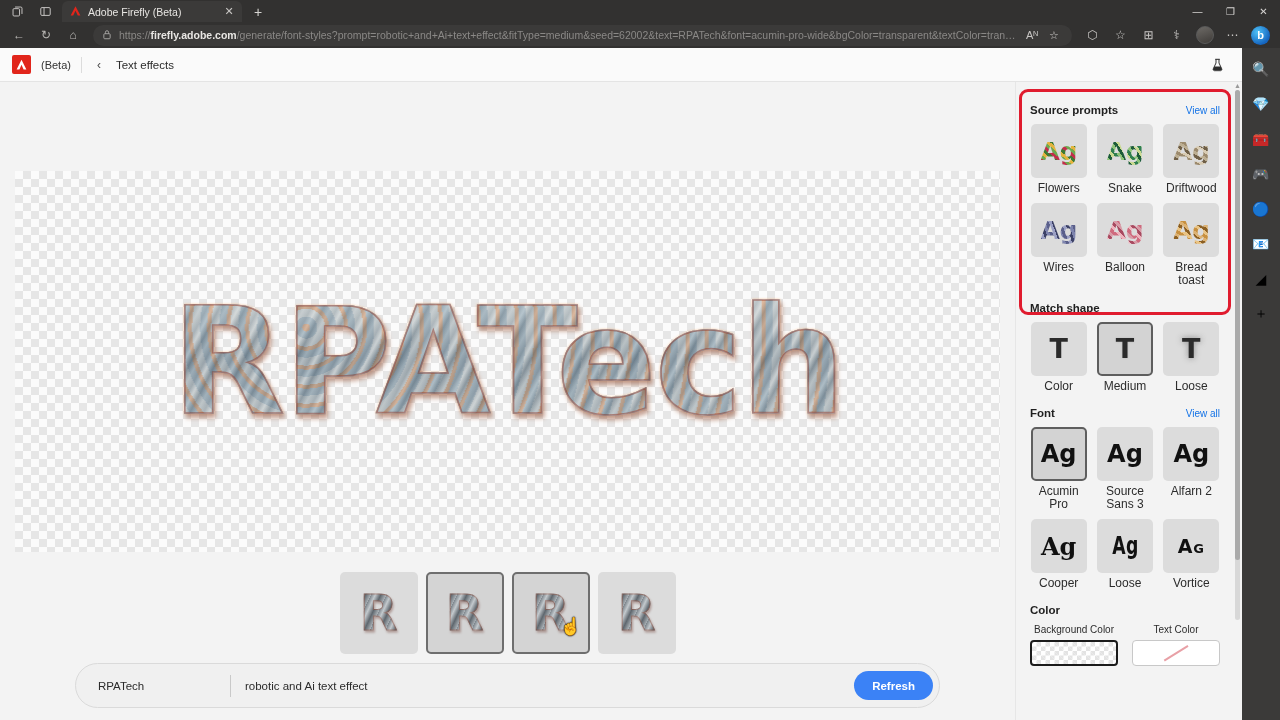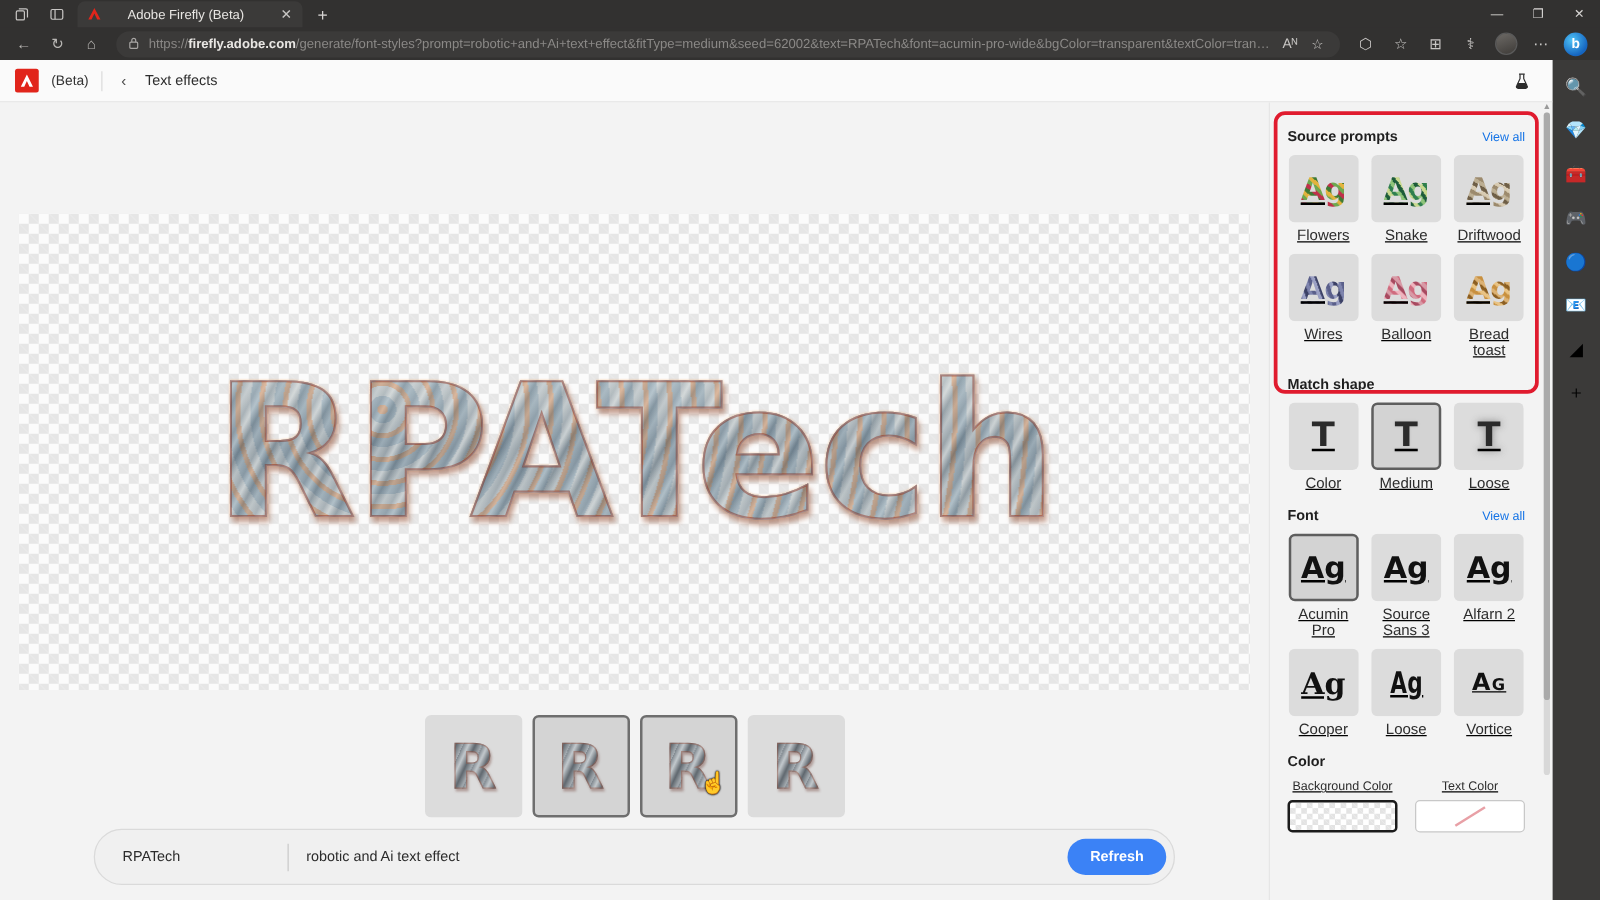--- a/index.html
+++ b/index.html
@@ -20,21 +20,21 @@
   .tabstrip-icons { display: flex; align-items: center; height: 22px; padding-left: 4px; gap: 2px;}
   .chrome-ic {
     width: 26px; height: 20px; display: flex; align-items: center; justify-content: center;
     color: #c8c6c4; font-size: 11px; border-radius: 3px;
   }
   .chrome-ic svg { display:block; }
 
   .tab {
     height: 21px; min-width: 180px; max-width: 230px;
     background: #3b3a39; border-radius: 6px 6px 0 0;
-    display: flex; align-items: center; padding: 0 6px; gap: 20px;
+    display: flex; align-items: center; padding: 0 6px; gap: 6px;
     margin-left: 4px;
   }
   .tab-favicon { width: 14px; height: 14px; flex: 0 0 14px; display:flex;align-items:center;justify-content:center; }
   .tab-title {
     color: #e8e6e3; font-size: 10.5px; white-space: nowrap;
     overflow: hidden; text-overflow: ellipsis; flex: 1;
   }
   .tab-close { color: #c8c6c4; font-size: 11px; width: 14px; text-align: center; }
   .newtab { color: #d6d4d2; font-size: 14px; margin-left: 7px; width: 18px; text-align:center; line-height:20px;}
 
@@ -201,21 +201,21 @@
     position: absolute; left: 3px; top: 7px; width: 212px; height: 226px;
     border: 3px solid #e01b2e; border-radius: 9px; pointer-events: none; z-index: 5;
   }
 
   .sec { padding: 0 14px; margin-bottom: 3px; }
   .sec-head { display: flex; align-items: baseline; justify-content: space-between; margin-bottom: 8px; }
   .sec-title { font-size: 11.5px; font-weight: 700; color: #1f1f1f; }
   .view-all { font-size: 10px; color: #1473e6; cursor: pointer; }
 
   .grid3 { display: grid; grid-template-columns: repeat(3, 1fr); gap: 8px 9px; }
-  .cell { display: flex; flex-direction: column; align-items: center; gap: 4px; text-decoration: underline; }
+  .cell { display: flex; flex-direction: column; align-items: center; gap: 4px; }
   .swatch {
     width: 56px; height: 54px; border-radius: 5px; background: #dcdcdc;
     display: flex; align-items: center; justify-content: center;
     border: 2px solid transparent;
   }
   .swatch.sel { border-color: #5e5e5e; background: #d3d3d3; }
   .cell-label { font-size: 12px; color: #2c2c2c; text-align: center; line-height: 1.1; }
 
   .ag {
     font-family: "DejaVu Sans", sans-serif; font-weight: 700; font-size: 25px;
@@ -232,21 +232,21 @@
   .t-glyph.medium { text-shadow: 0 0 2px #b5b5b5; }
   .t-glyph.loose { text-shadow: 0 0 5px #a9a9a9, 0 0 7px #a9a9a9; }
 
   .font-ag { font-family: "DejaVu Sans", sans-serif; font-weight: 700; font-size: 24px; color: #111; }
   .font-ag.cooper { font-family: "DejaVu Serif", serif; font-weight: 700; }
   .font-ag.poplar { font-family: "DejaVu Sans", sans-serif; font-weight: 700; transform: scaleX(.72); letter-spacing: 0.5px;}
   .font-ag.vortice { font-family: "DejaVu Sans", sans-serif; font-weight: 600; font-size: 19px; font-variant: small-caps; letter-spacing: 1px;}
 
   
   .color-row { display: flex; gap: 14px; margin-top: 2px; }
-  .color-col { flex: 1; text-decoration: underline; }
+  .color-col { flex: 1; }
   .color-lab { font-size: 10px; color: #2c2c2c; text-align: center; margin-bottom: 5px; }
   .color-chip {
     height: 26px; border-radius: 4px; border: 1px solid #c8c8c8; background: #fff;
     background-image:
       linear-gradient(45deg,#e3e3e3 25%, transparent 25%, transparent 75%, #e3e3e3 75%),
       linear-gradient(45deg,#e3e3e3 25%, transparent 25%, transparent 75%, #e3e3e3 75%);
     background-size: 9px 9px; background-position: 0 0, 4.5px 4.5px;
   }
   .color-chip.focused { border: 2px solid #1b1b1b; }
   .color-chip.textc {

